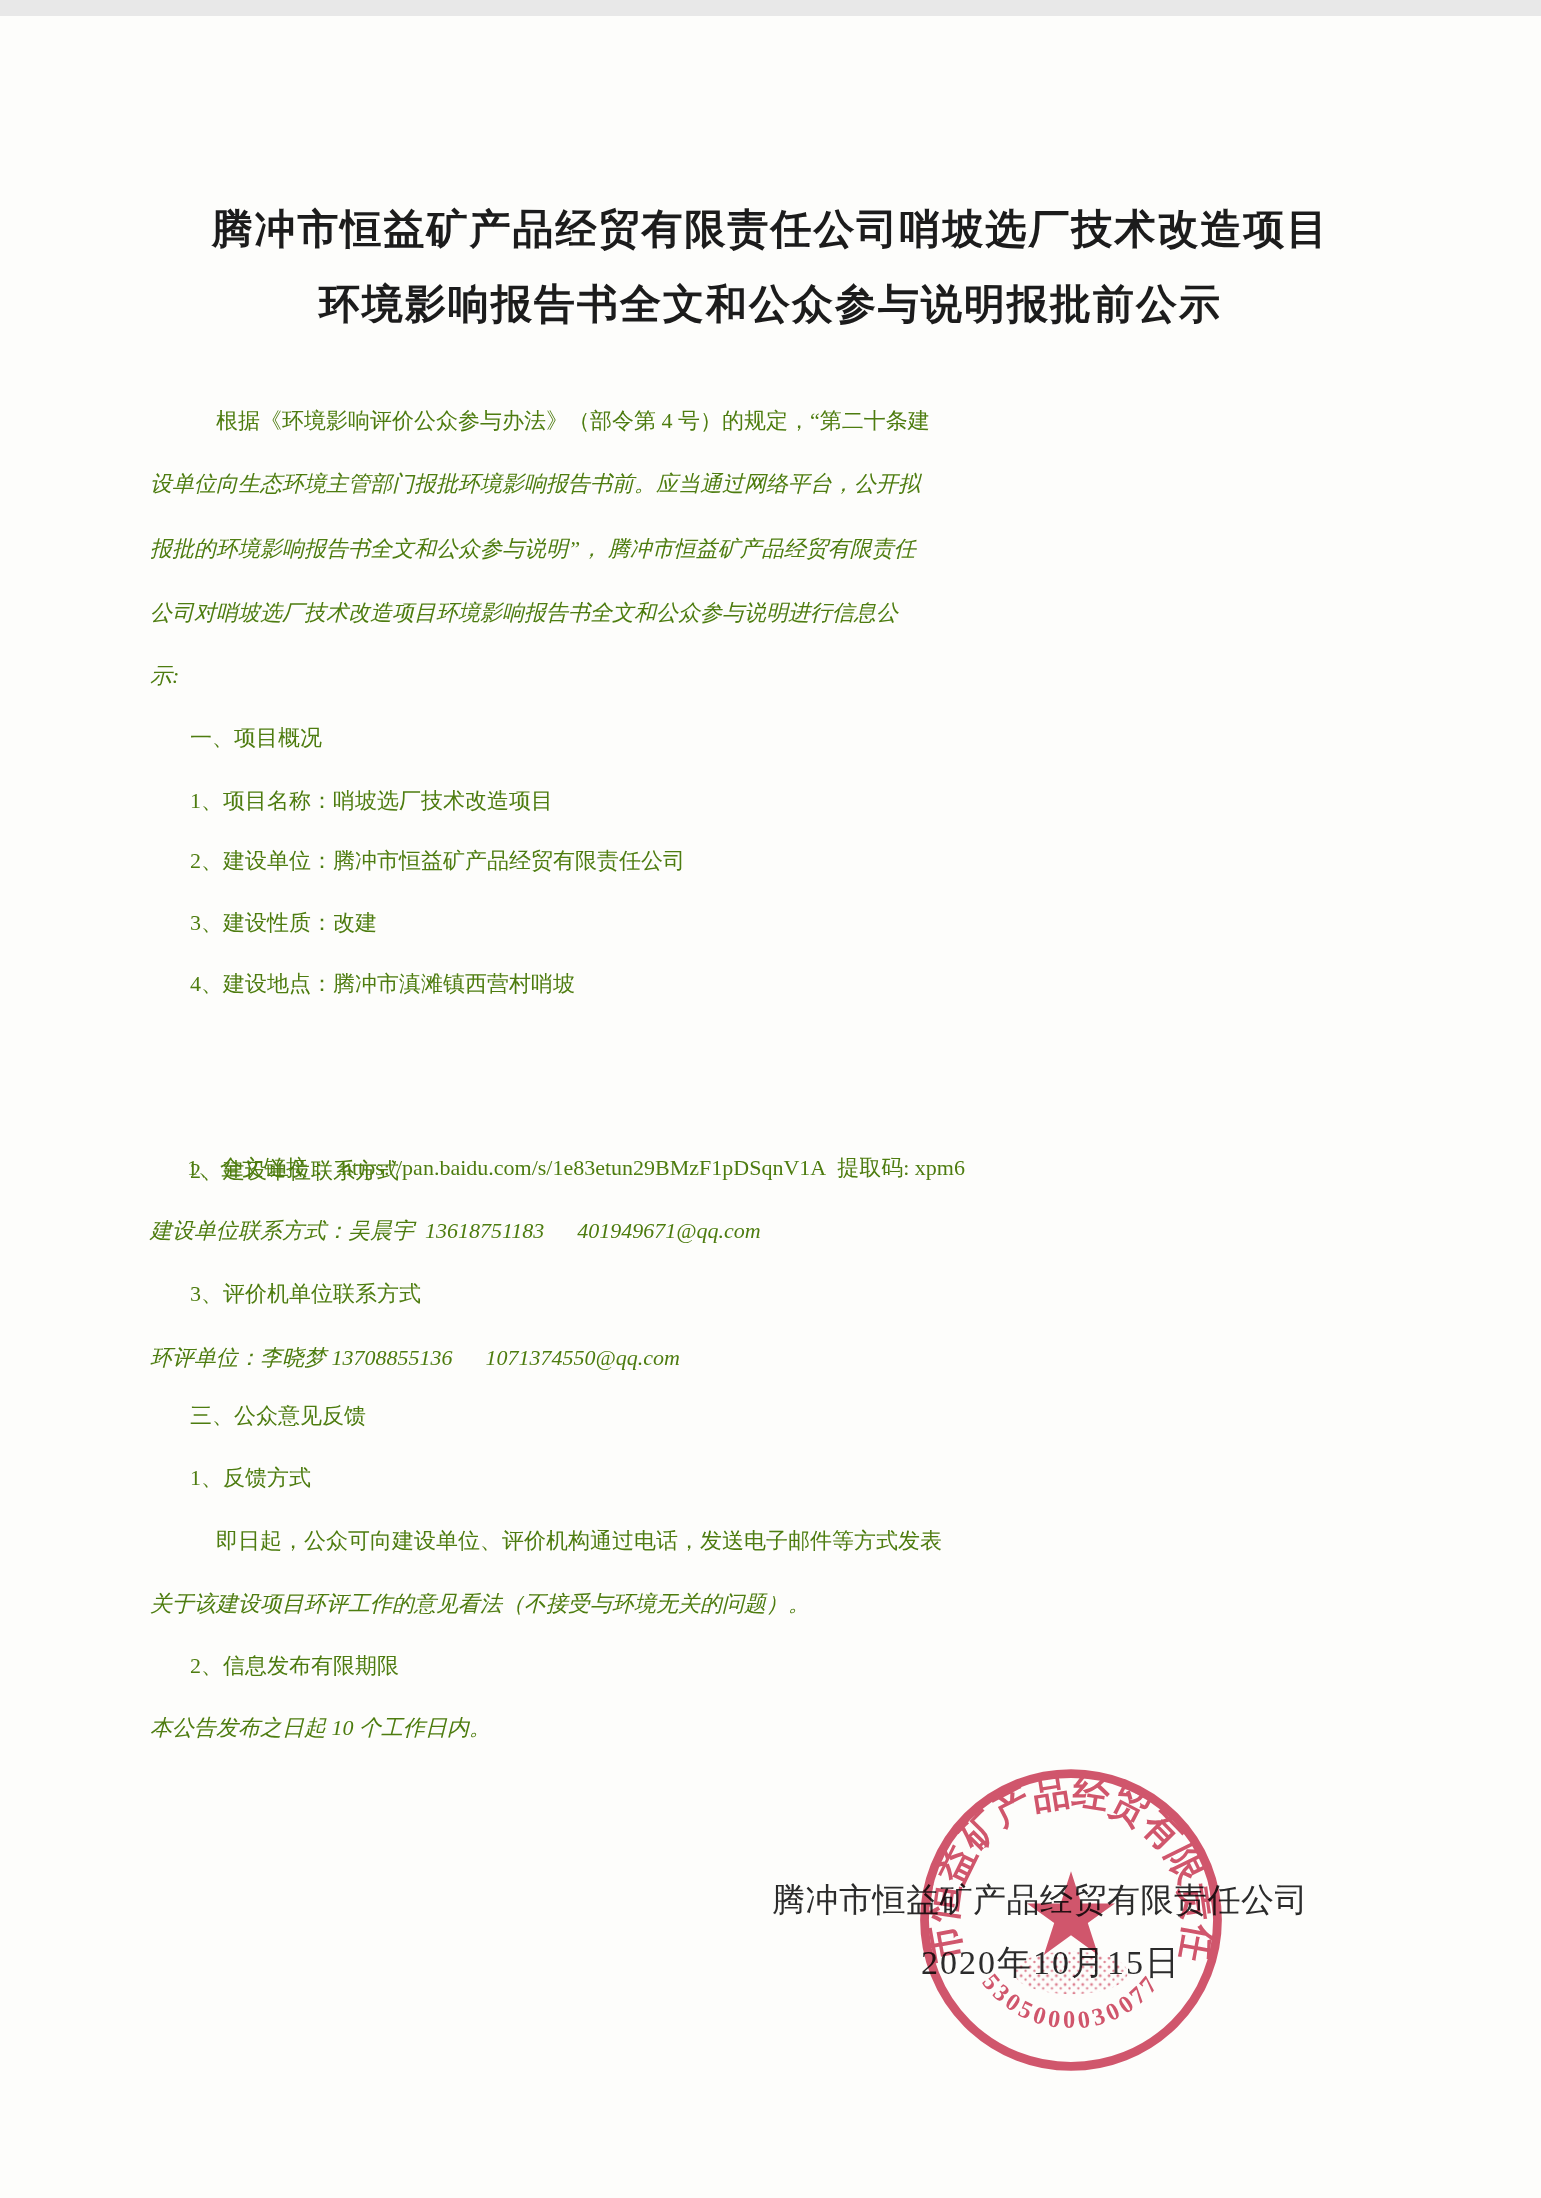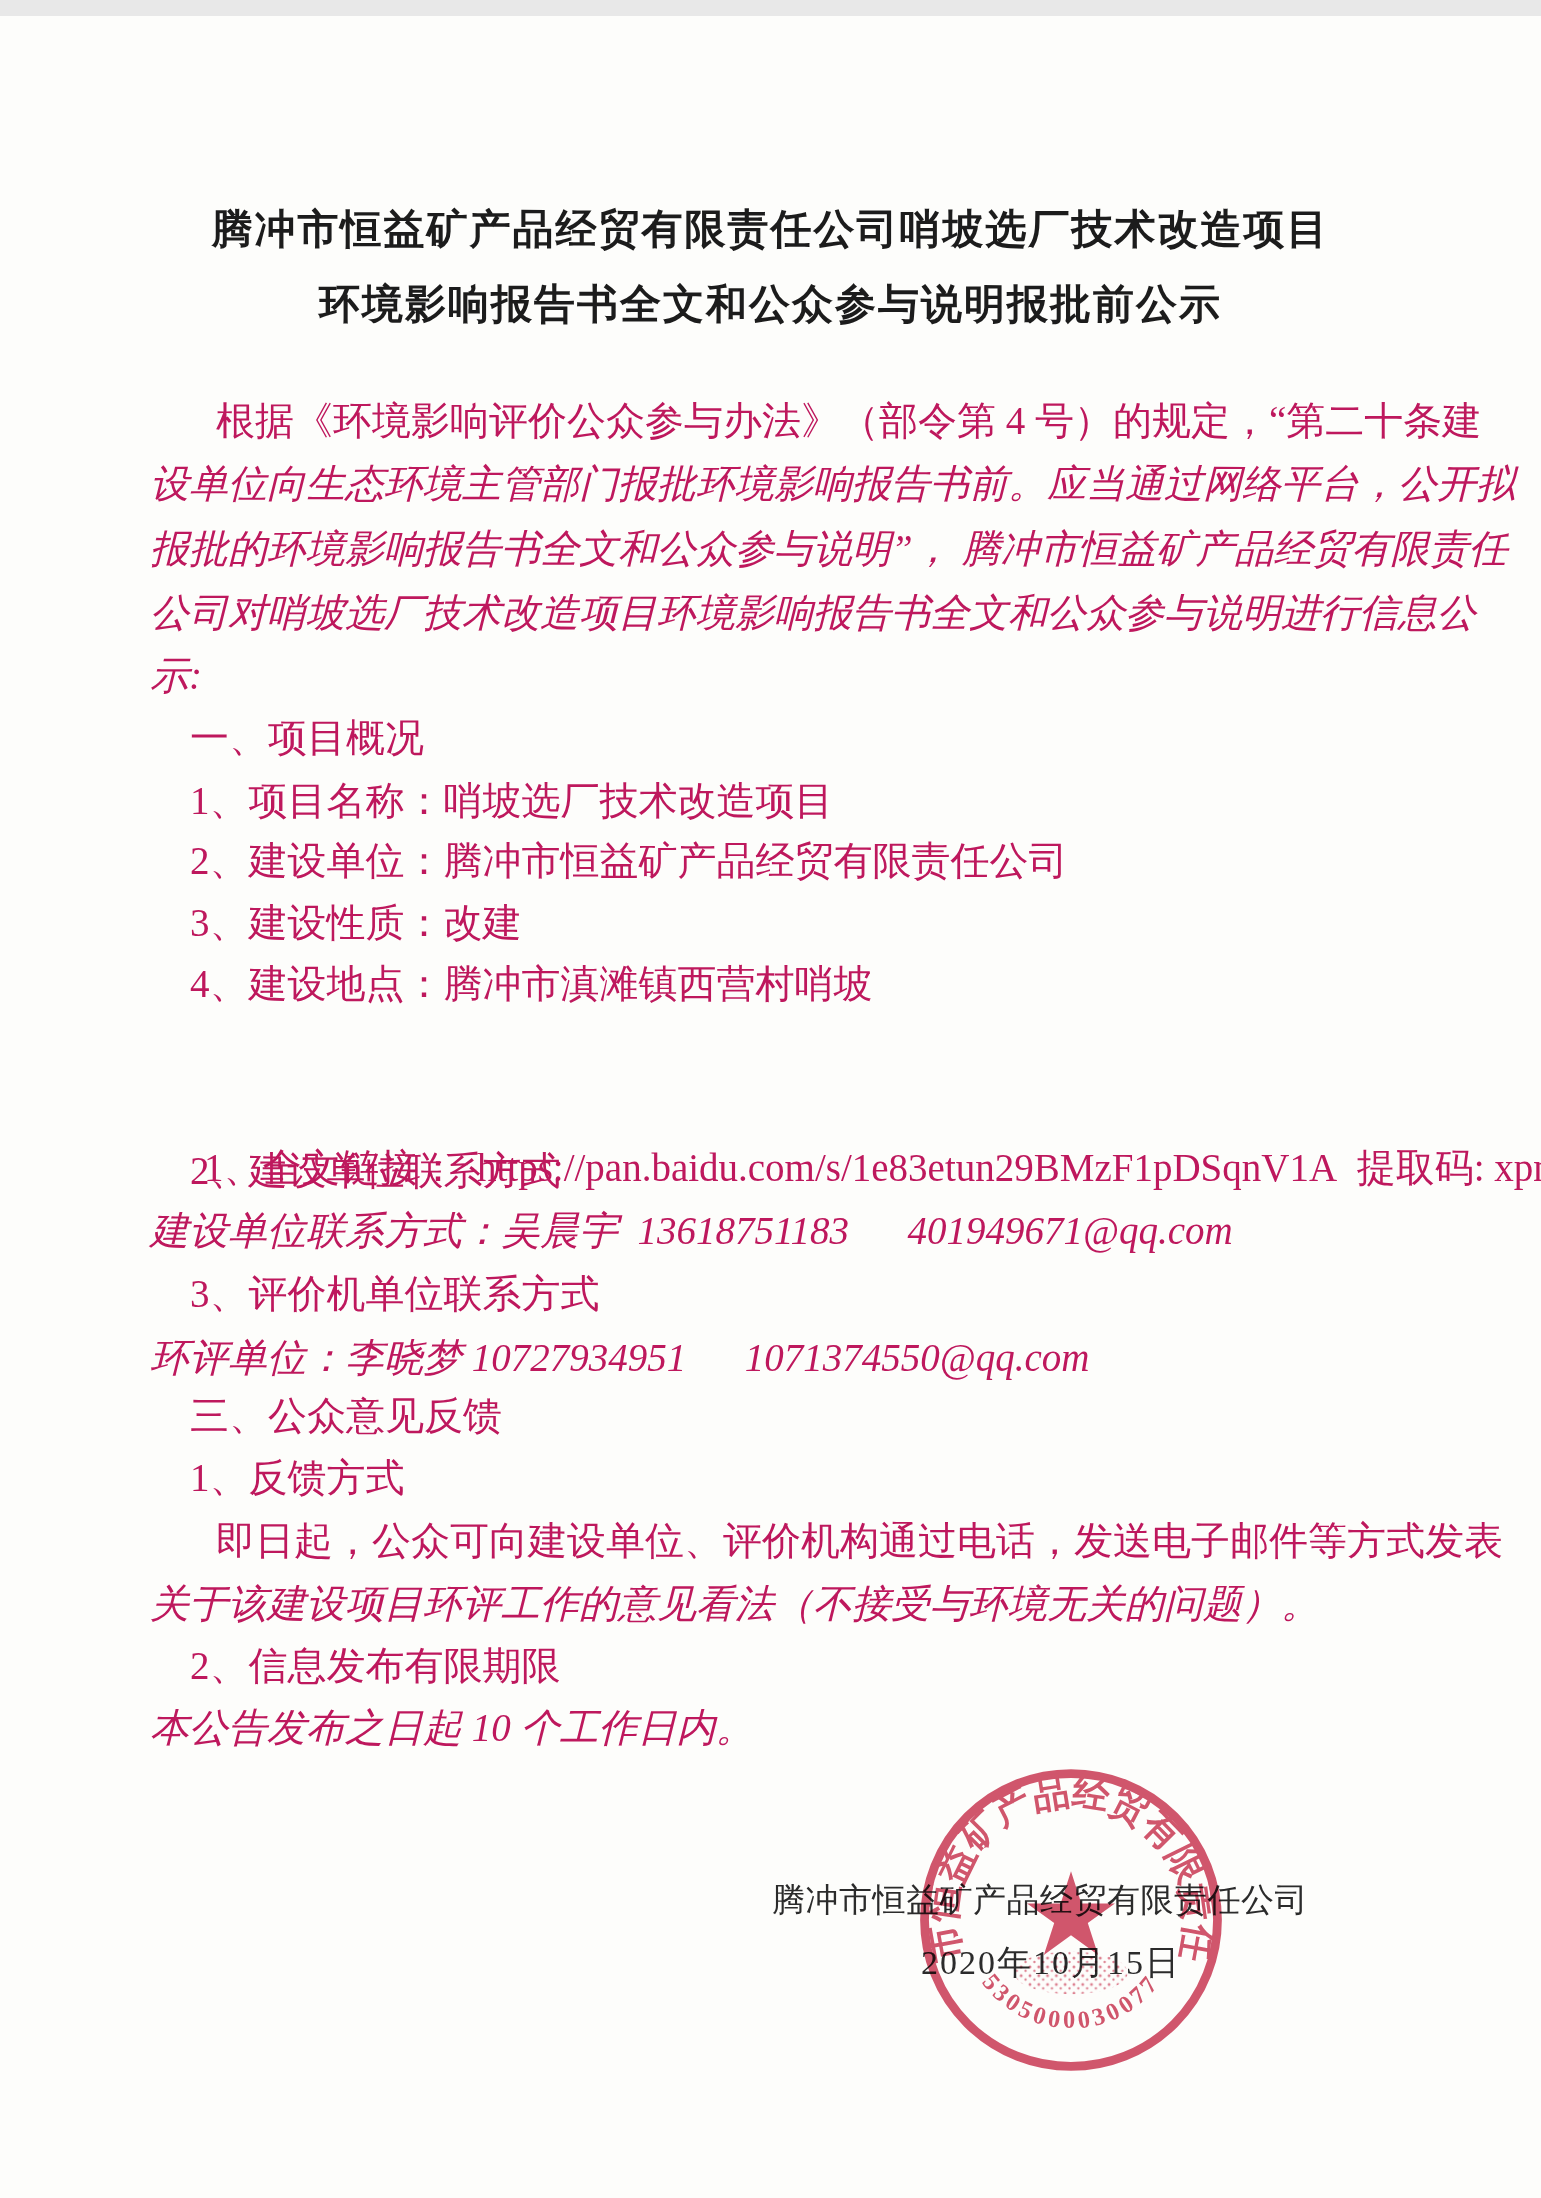--- a/index.html
+++ b/index.html
@@ -8,24 +8,24 @@
     width:1541px;height:2198px;
     margin:16px auto;
     background:#fdfdfb;
     overflow:hidden;
     font-family:"Liberation Serif","DejaVu Serif",serif;
     color:#2b2b2b;
   }
   .line{
     position:absolute;
     white-space:pre;
-    font-size:39px;
+    font-size:22px;
     line-height:62px;
     height:62px;
-    color:#be185d;
+    color:#4d7c0f;
   }
   .plain{left:150px;font-style:italic;}
   .item{left:190px;text-align:right;}
   .item-sm{left:165px;}
   .indent{left:216px;}
   .center{left:0;width:1541px;text-align:center;}
   .title{
     font-weight:bold;
     font-size:41px;
     line-height:66px;
@@ -77,21 +77,21 @@
   <div class="line item" style="top:814px">2、建设单位：腾冲市恒益矿产品经贸有限责任公司</div>
   <div class="line item" style="top:876px">3、建设性质：改建</div>
   <div class="line item" style="top:937px">4、建设地点：腾冲市滇滩镇西营村哨坡</div>
 
   <div class="line item-sm" style="top:1059px">
     <span>1、全文链接：  </span><span class="latin">https://pan.baidu.com/s/1e83etun29BMzF1pDSqnV1A</span><span>  提取码: xpm6</span>
   </div>
   <div class="line item" style="top:1124px">2、建设单位联系方式</div>
   <div class="line plain" style="top:1184px">建设单位联系方式：吴晨宇  13618751183      401949671@qq.com</div>
   <div class="line item" style="top:1247px">3、评价机单位联系方式</div>
-  <div class="line plain" style="top:1311px">环评单位：李晓梦 10727934951      1071374550@qq.com</div>
+  <div class="line plain" style="top:1311px">环评单位：李晓梦 13708855136      1071374550@qq.com</div>
 
   <div class="line item" style="top:1369px">三、公众意见反馈</div>
   <div class="line item" style="top:1431px">1、反馈方式</div>
   <div class="line indent" style="top:1494px">即日起，公众可向建设单位、评价机构通过电话，发送电子邮件等方式发表</div>
   <div class="line plain" style="top:1557px">关于该建设项目环评工作的意见看法（不接受与环境无关的问题）。</div>
   <div class="line item" style="top:1619px">2、信息发布有限期限</div>
   <div class="line plain" style="top:1681px">本公告发布之日起 10 个工作日内。</div>
 
   <div class="signature">腾冲市恒益矿产品经贸有限责任公司</div>
   <div class="date">2020年10月15日</div>

